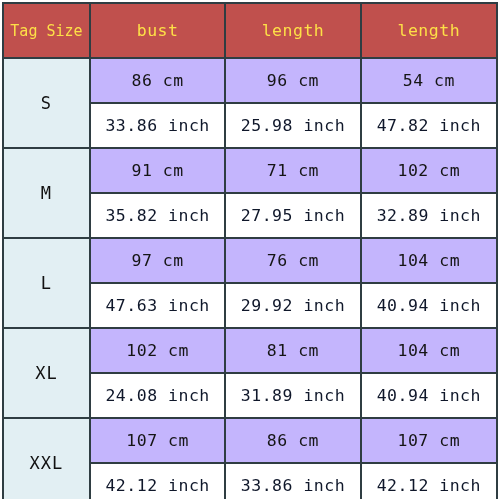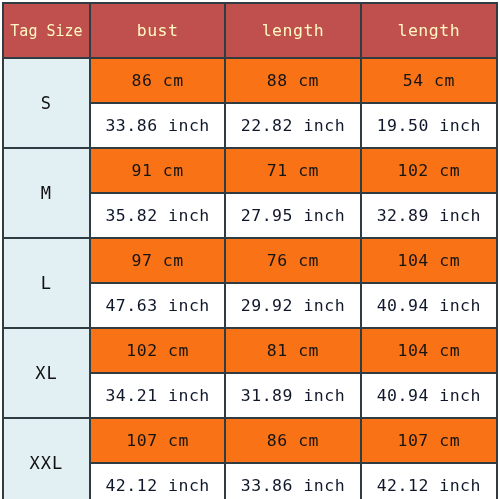--- a/index.html
+++ b/index.html
@@ -36,42 +36,42 @@
   }
   
   col.c-size   { width: 17.6%; }
   col.c-bust   { width: 27.4%; }
   col.c-waist  { width: 27.4%; }
   col.c-length { width: 27.6%; }
 
   
   thead th {
     background: #c0504d;
-    color: #fef9c3;
+    color: #fde047;
     height: 53px;
     font-size: 16.5px;
     letter-spacing: 0.5px;
     font-family: "DejaVu Sans Mono", "Liberation Mono", monospace;
   }
   thead th.th-size {
     font-size: 15px;
     letter-spacing: 0px;
   }
 
   
   td.size-label {
     background: #e2eff3;
     color: #111111;
     font-size: 17px;
     font-weight: bold;
     letter-spacing: 1px;
   }
   
   tr.row-cm td.val {
-    background: #f97316;
+    background: #c4b5fd;
     color: #151515;
     font-size: 16.5px;
     height: 43px;
     letter-spacing: 0.5px;
   }
   
   tr.row-inch td.val {
     background: #ffffff;
     color: #0f172a;
     font-size: 16.5px;
@@ -96,27 +96,27 @@
         <th>bust</th>
         <th>length</th>
         <th>length</th>
       </tr>
     </thead>
     <tbody>
 
       <tr class="row-cm">
         <td class="size-label" rowspan="2">S</td>
         <td class="val">86 cm</td>
-        <td class="val">88 cm</td>
+        <td class="val">96 cm</td>
         <td class="val">54 cm</td>
       </tr>
       <tr class="row-inch">
         <td class="val">33.86 inch</td>
-        <td class="val">22.82 inch</td>
-        <td class="val">19.50 inch</td>
+        <td class="val">25.98 inch</td>
+        <td class="val">47.82 inch</td>
       </tr>
 
       <tr class="row-cm">
         <td class="size-label" rowspan="2">M</td>
         <td class="val">91 cm</td>
         <td class="val">71 cm</td>
         <td class="val">102 cm</td>
       </tr>
       <tr class="row-inch">
         <td class="val">35.82 inch</td>
@@ -136,21 +136,21 @@
         <td class="val">40.94 inch</td>
       </tr>
 
       <tr class="row-cm">
         <td class="size-label" rowspan="2">XL</td>
         <td class="val">102 cm</td>
         <td class="val">81 cm</td>
         <td class="val">104 cm</td>
       </tr>
       <tr class="row-inch">
-        <td class="val">34.21 inch</td>
+        <td class="val">24.08 inch</td>
         <td class="val">31.89 inch</td>
         <td class="val">40.94 inch</td>
       </tr>
 
       <tr class="row-cm">
         <td class="size-label" rowspan="2">XXL</td>
         <td class="val">107 cm</td>
         <td class="val">86 cm</td>
         <td class="val">107 cm</td>
       </tr>

